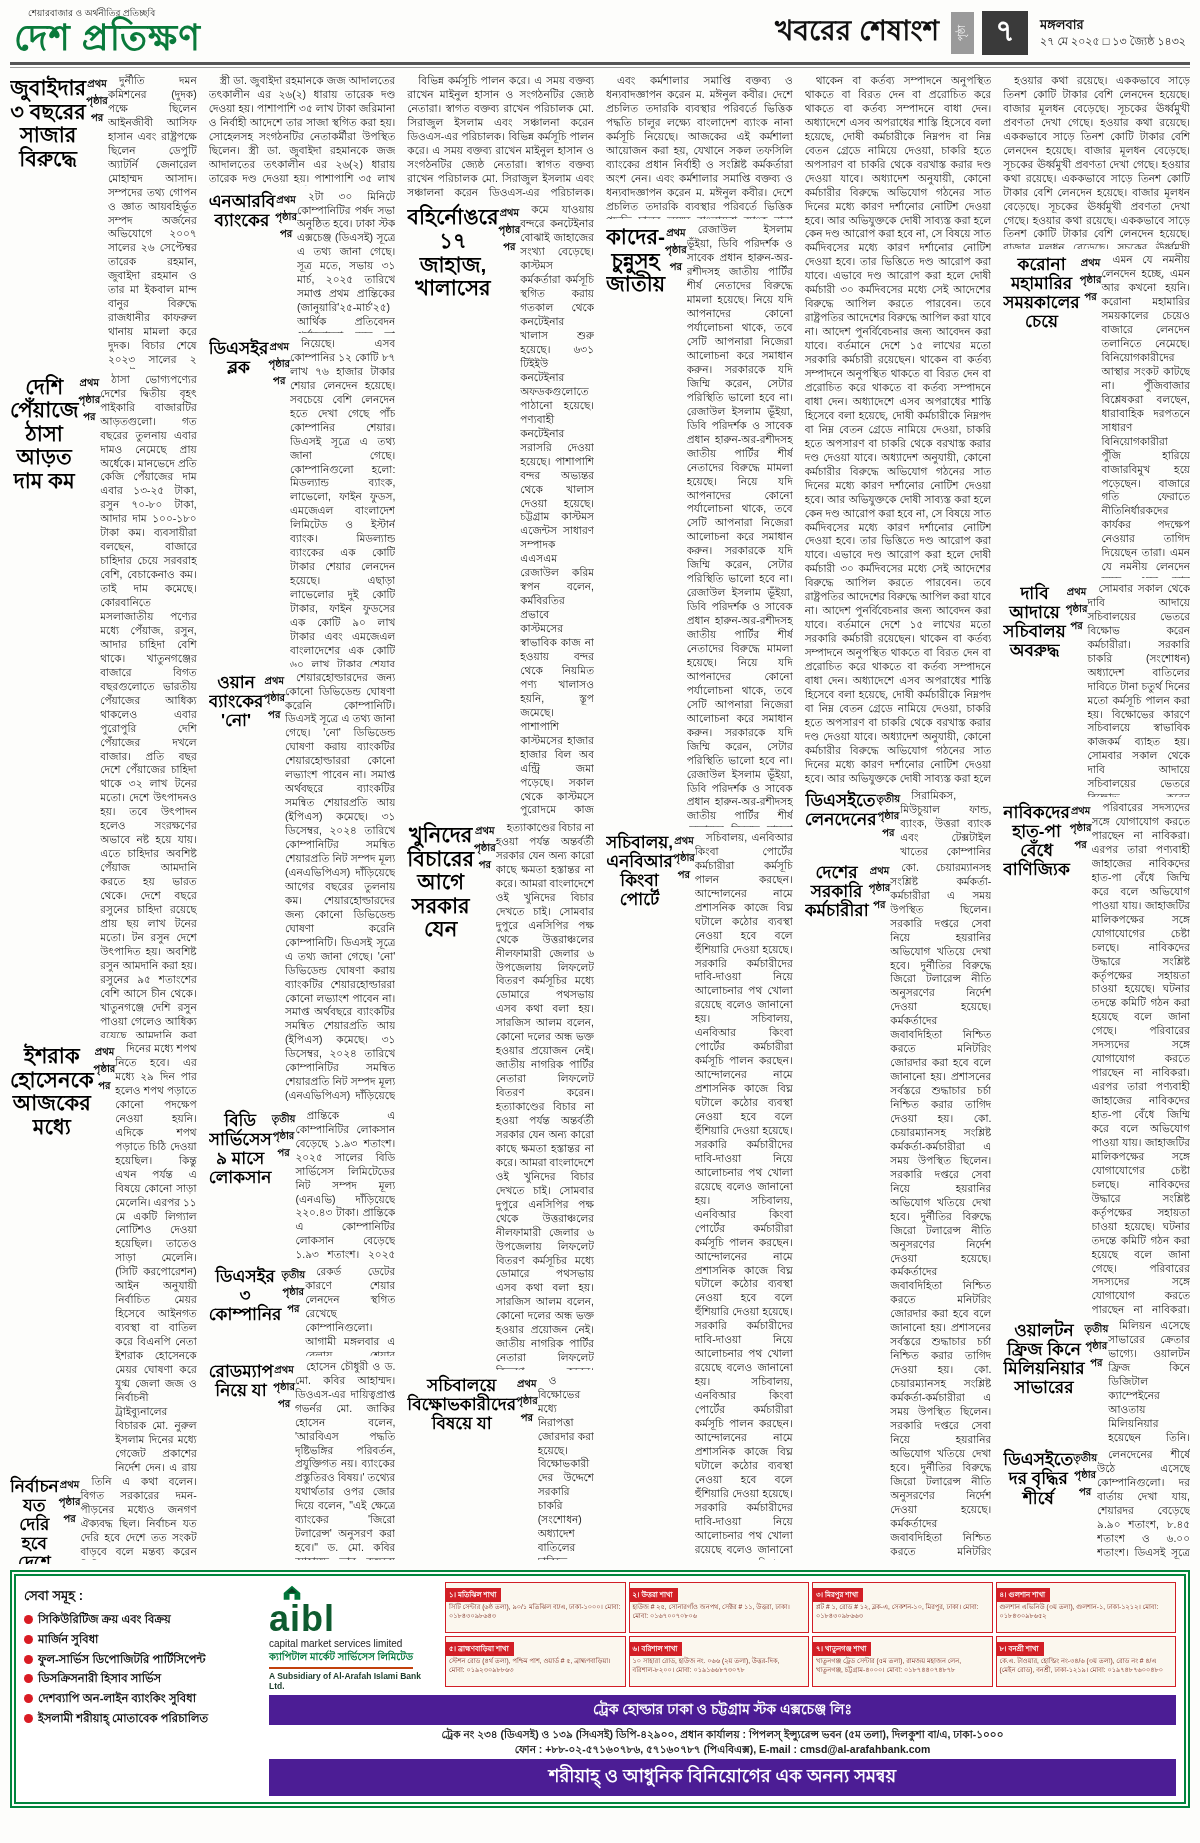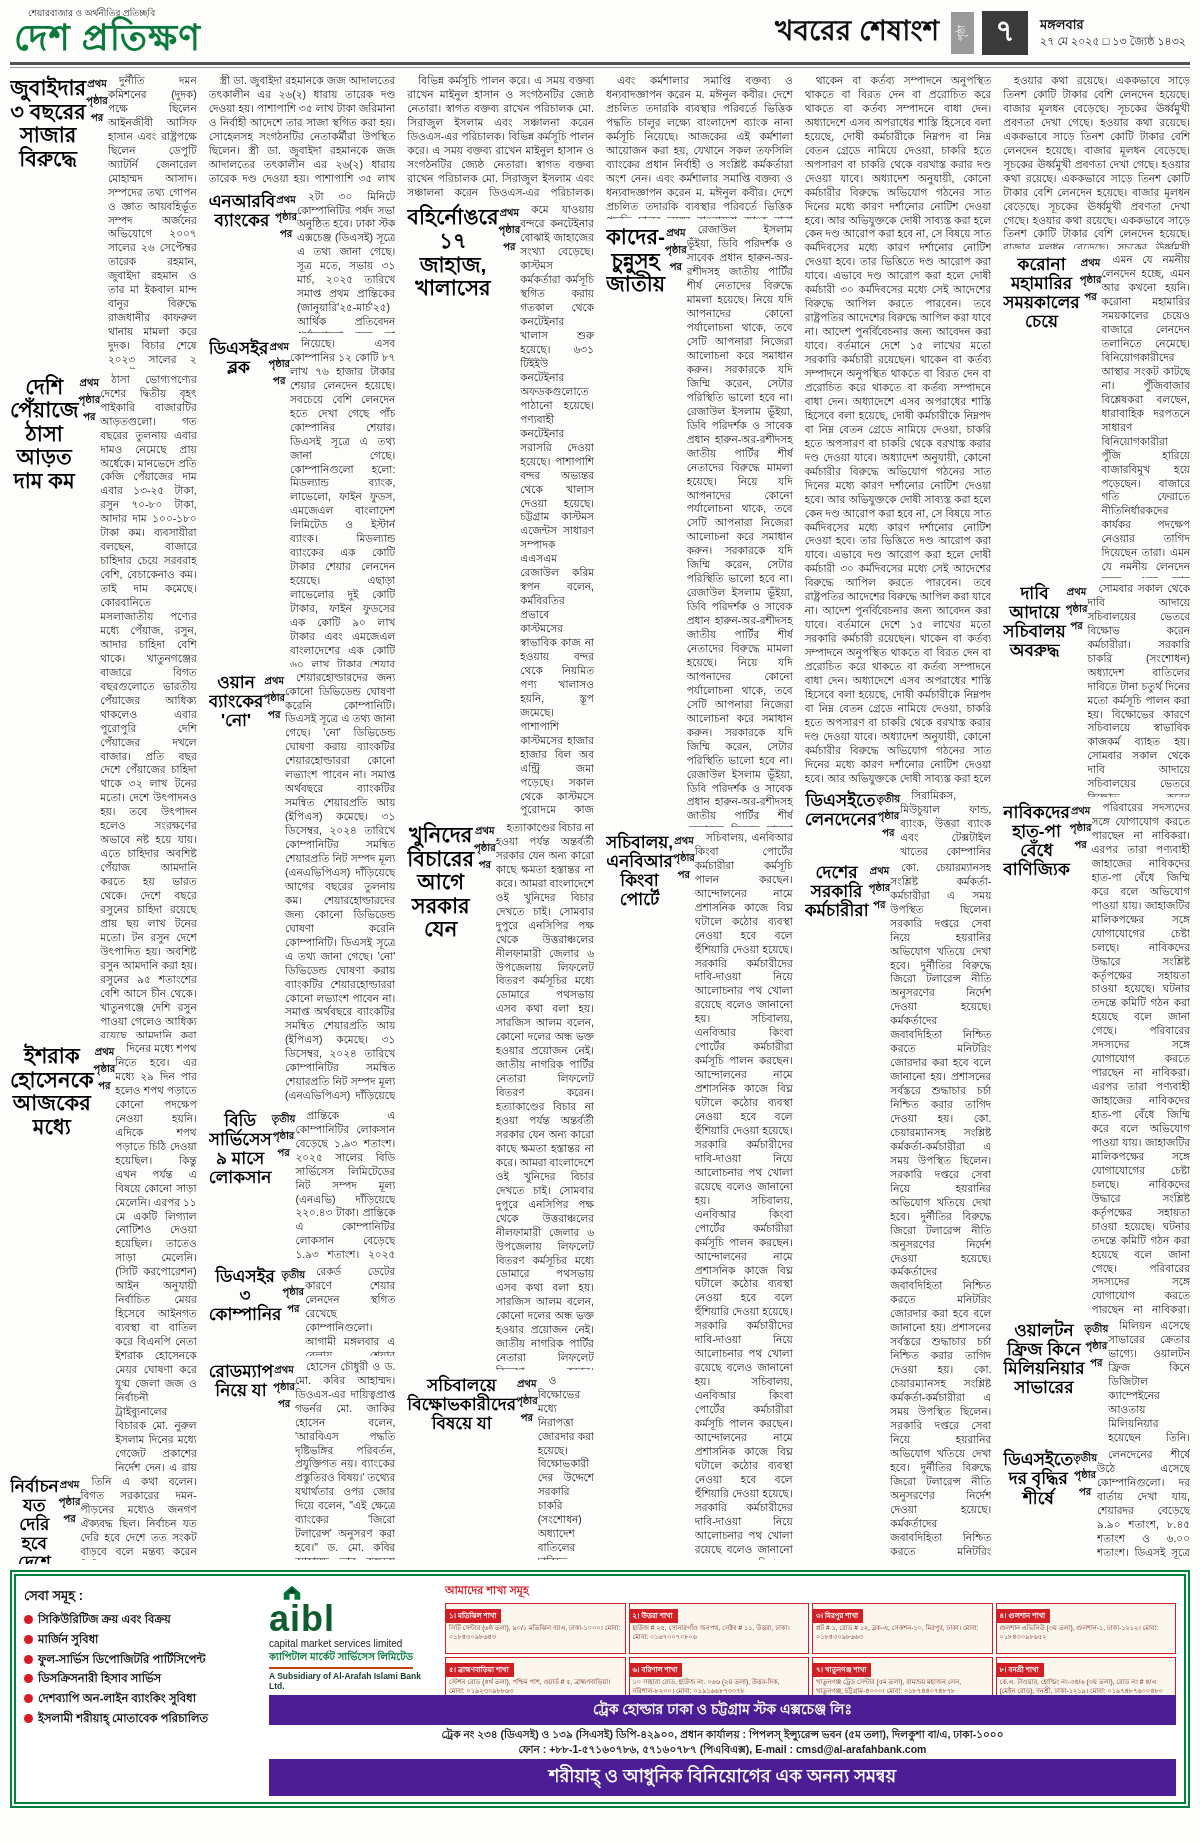--- a/index.html
+++ b/index.html
@@ -272,37 +272,36 @@
             <svg width="46" height="38" viewBox="0 0 48 40">
               <path d="M4 22 L24 4 L44 22 L44 38 L30 38 L30 24 L18 24 L18 38 L4 38 Z" fill="#00763a"></path>
               <path d="M24 10 L36 21 L12 21 Z" fill="#0c3d22"></path>
             </svg>
             <div class="latin">aibl</div>
             <div class="l1">capital market services limited</div>
             <div class="l2">ক্যাপিটাল মার্কেট সার্ভিসেস লিমিটেড</div>
             <div class="l3">A Subsidiary of Al-Arafah Islami Bank Ltd.</div>
           </div>
           <div class="ad-branches">
-            <div class="br-title">আমাদের শাখা সমূহ</div>
             <div class="br-grid">
               <div class="br-box"><span class="br-name">১। মতিঝিল শাখা</span><div class="br-addr">সিটি সেন্টার (৬ষ্ঠ তলা), ৯০/১ মতিঝিল বা/এ, ঢাকা-১০০০। মোবা: ০১৮৪৩০৯৮৬৪৩</div></div>
               <div class="br-box"><span class="br-name">২। উত্তরা শাখা</span><div class="br-addr">হাউজ # ২৫, সোনারগাঁও জনপথ, সেক্টর # ১১, উত্তরা, ঢাকা। মোবা: ০১৬৭০০৭০৮০৬</div></div>
               <div class="br-box"><span class="br-name">৩। মিরপুর শাখা</span><div class="br-addr">প্লট # ১, রোড # ১২, ব্লক-এ, সেকশন-১০, মিরপুর, ঢাকা। মোবা: ০১৮৪৩০৯৮৬৬৩</div></div>
               <div class="br-box"><span class="br-name">৪। গুলশান শাখা</span><div class="br-addr">গুলশান এভিনিউ (৩য় তলা), গুলশান-১, ঢাকা-১২১২। মোবা: ০১৮৪৩০৯৮৬৫২</div></div>
               <div class="br-box"><span class="br-name">৫। ব্রাহ্মণবাড়িয়া শাখা</span><div class="br-addr">স্টেশন রোড (৪র্থ তলা), পশ্চিম পাশ, ওয়ার্ড # ৫, ব্রাহ্মণবাড়িয়া। মোবা: ০১৯২৩০৯৮৮৬৩</div></div>
               <div class="br-box"><span class="br-name">৬। বরিশাল শাখা</span><div class="br-addr">১০ সাহারা রোড, হাউজ নং. ০৬৬ (২য় তলা), উত্তর-দিক, বরিশাল-৮২০০। মোবা: ০১৯১৬৬৮৭৩০৭৮</div></div>
               <div class="br-box"><span class="br-name">৭। খাতুনগঞ্জ শাখা</span><div class="br-addr">খাতুনগঞ্জ ট্রেড সেন্টার (৫ম তলা), রামজয় মহাজন লেন, খাতুনগঞ্জ, চট্টগ্রাম-৪০০০। মোবা: ০১৮৭৪৪০৭৪৮৭৮</div></div>
               <div class="br-box"><span class="br-name">৮। বনশ্রী শাখা</span><div class="br-addr">কে.এ. টাওয়ার, হোল্ডিং নং-৩৪/৬ (৩য় তলা), রোড নং # ৪/এ (মেইন রোড), বনশ্রী, ঢাকা-১২১৯। মোবা: ০১৯৭৪৮৭৬০০৪৮০</div></div>
             </div>
           </div>
         </div>
         <div class="bar bar1">ট্রেক হোল্ডার ঢাকা ও চট্টগ্রাম স্টক এক্সচেঞ্জ লিঃ</div>
         <div class="ad-address">
           <div>ট্রেক নং ২৩৪ (ডিএসই) ও ১৩৯ (সিএসই) ডিপি-৪২৯০০, প্রধান কার্যালয় : পিপলস্ ইন্স্যুরেন্স ভবন (৫ম তলা), দিলকুশা বা/এ, ঢাকা-১০০০</div>
-          <div>ফোন : +৮৮-1-৫৭১৬০৭৮৬, ৫৭১৬০৭৮৭ (পিএবিএক্স), E-mail : cmsd@al-arafahbank.com</div>
+          <div>ফোন : +৮৮-০২-৫৭১৬০৭৮৬, ৫৭১৬০৭৮৭ (পিএবিএক্স), E-mail : cmsd@al-arafahbank.com</div>
         </div>
         <div class="bar bar2">শরীয়াহ্ ও আধুনিক বিনিয়োগের এক অনন্য সমন্বয়</div>
       </div>
 
     </div>
   </section>
 
 </div>
 
 </body></html>

